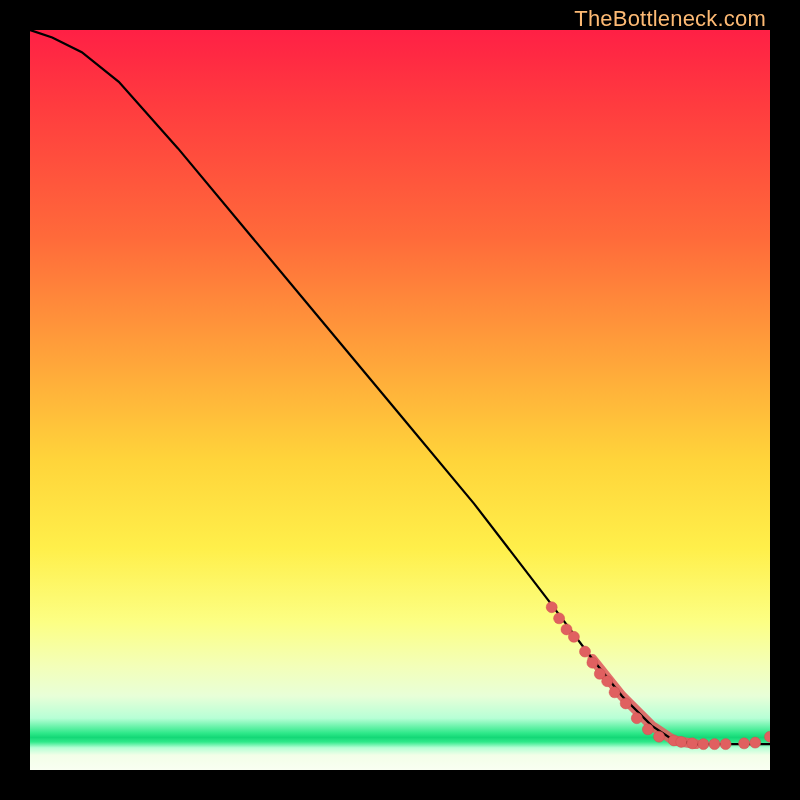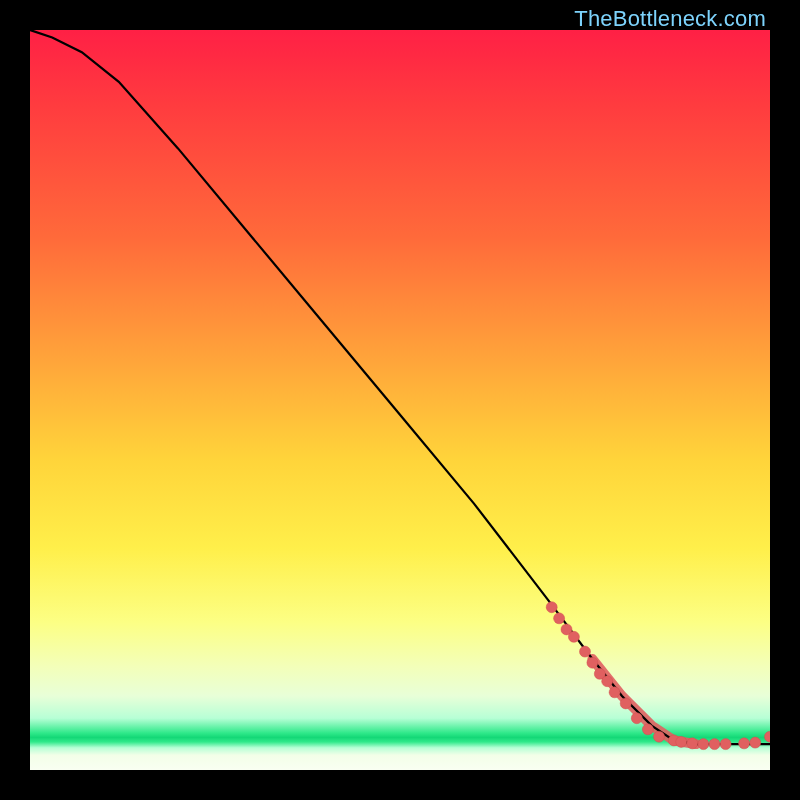--- a/index.html
+++ b/index.html
@@ -46,21 +46,21 @@
       #2fe98a 96.2%,
       #b7ffd6 97%,
       #f3ffe8 98%,
       #f9fff2 100%
     );
   }
   .watermark {
     position: absolute;
     right: 34px;
     top: 6px;
-    color: #7dd3fc;
+    color: #fdba74;
     font-size: 22px;
     font-weight: 400;
     letter-spacing: 0.2px;
     user-select: none;
   }
   svg.overlay {
     position: absolute;
     left: 30px;
     top: 30px;
     width: 740px;

